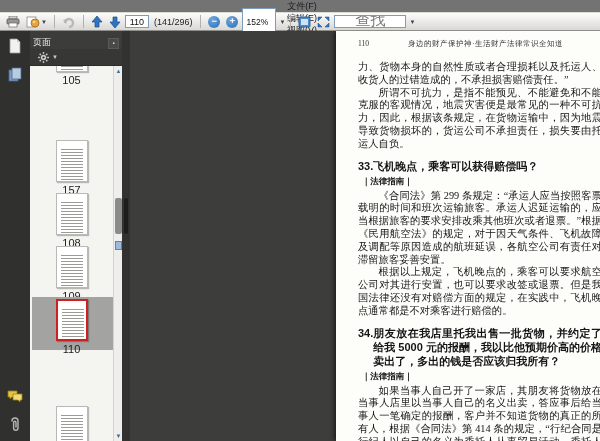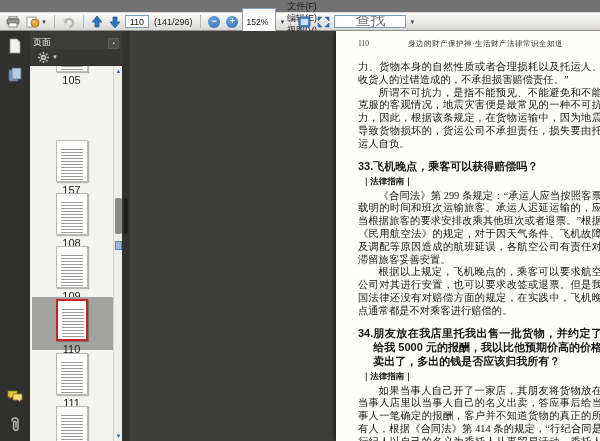--- a/index.html
+++ b/index.html
@@ -267,24 +267,20 @@
         <div class="thumb-page"></div>
         <div class="thumb-label">109</div>
       </div>
 
       <div class="sel-band" style="top:231px"></div>
       <div class="thumb-item selected" style="top:233px">
         <div class="thumb-page"></div>
         <div class="thumb-label">110</div>
       </div>
 
-      <div class="thumb-item" style="top:287px">
-        <div class="thumb-page"></div>
-        <div class="thumb-label">111</div>
-      </div>
 
       <div class="thumb-item" style="top:340px">
         <div class="thumb-page"></div>
         <div class="thumb-label"></div>
       </div>
 
       <div class="vscroll">
         <div class="vs-arrow" style="top:1px">▲</div>
         <div class="vs-thumb" style="top:132px"></div>
         <div class="vs-mark" style="top:175px"></div>

